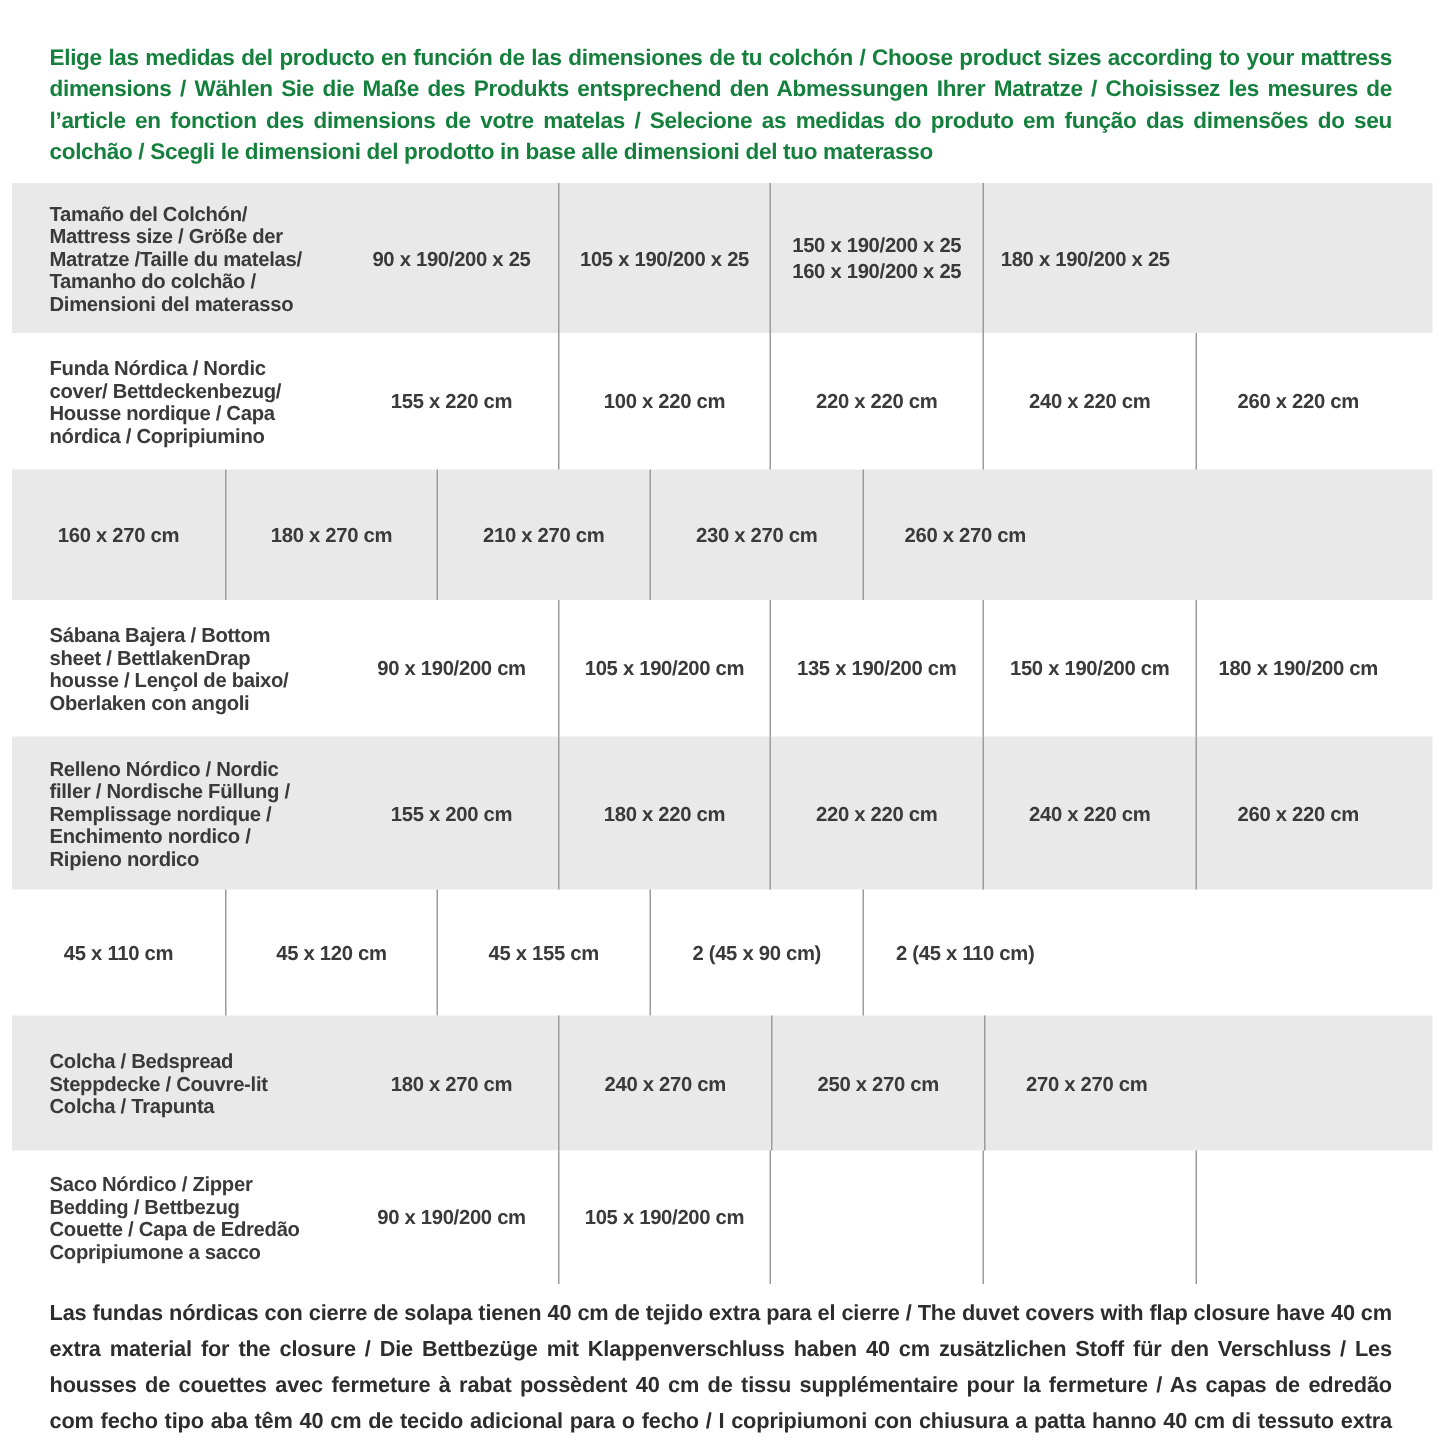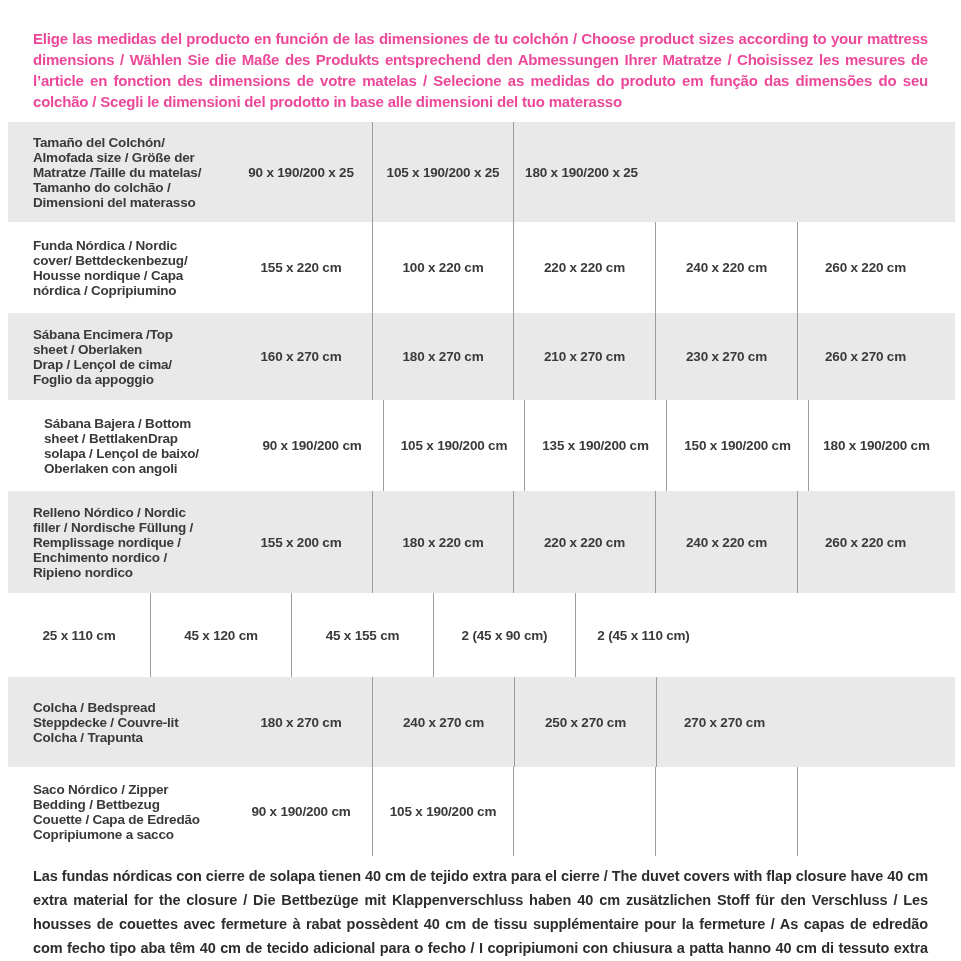--- a/index.html
+++ b/index.html
@@ -5,21 +5,21 @@
   html,body { margin:0; padding:0; }
   body {
     width:961px; height:961px; background:#ffffff;
     font-family:"Liberation Sans", sans-serif;
     font-weight:bold; color:#3a3a3a;
     overflow:hidden;
   }
   .intro {
     margin:28px 33px 10px 33px;
     font-size:15px; line-height:21px;
-    text-align:justify; letter-spacing:-0.2px; color:#ec4899;
+    text-align:justify; letter-spacing:-0.2px; color:#15803d;
   }
   .size-table { margin:0 0 0 8px; width:947px; }
   .row { display:flex; }
   .row.shaded { background:#e9e9e9; }
   .cell {
     box-sizing:border-box; display:flex; flex-direction:column;
     justify-content:center;
   }
   .label {
     width:222px; padding-left:25px;
@@ -30,50 +30,54 @@
     letter-spacing:-0.2px; border-left:1px solid #9c9c9c;
   }
   .data.c1 { border-left:none; width:142px; }
   .data.c2 { width:141px; }
   .data.c3 { width:142px; }
   .data.c4 { width:142px; }
   .data.c5 { width:136px; }
   .row:nth-child(1){ min-height:100px; }
   .row:nth-child(2){ min-height:91px; }
   .row:nth-child(3){ min-height:87px; }
-  .row:nth-child(4){ min-height:91px;justify-content:center; }
+  .row:nth-child(4){ min-height:91px; }
   .row:nth-child(5){ min-height:102px; }
   .row:nth-child(6){ min-height:84px; }
   .row:nth-child(7){ min-height:90px; }
   .row:nth-child(8){ min-height:89px; }
   .footnote {
     margin:8px 33px 0 33px;
     font-size:14.5px; line-height:24px;
     text-align:justify; letter-spacing:-0.1px; color:#2d2d2d;
   }
 </style>
 </head>
 <body>
 
 <p class="intro">Elige las medidas del producto en función de las dimensiones de tu colchón / Choose product sizes according to your mattress dimensions / Wählen Sie die Maße des Produkts entsprechend den Abmessungen Ihrer Matratze / Choisissez les mesures de l’article en fonction des dimensions de votre matelas / Selecione as medidas do produto em função das dimensões do seu colchão / Scegli le dimensioni del prodotto in base alle dimensioni del tuo materasso</p>
 
 <div class="size-table">
     <div class="row shaded">
       <div class="cell label">
         <div>Tamaño del Colchón/</div>
-        <div>Almofada size / Größe der</div>
+        <div>Mattress size / Größe der</div>
         <div>Matratze /Taille du matelas/</div>
         <div>Tamanho do colchão /</div>
         <div>Dimensioni del materasso</div>
       </div>
       <div class="cell data c1">
         <div>90 x 190/200 x 25</div>
       </div>
       <div class="cell data c2">
         <div>105 x 190/200 x 25</div>
+      </div>
+      <div class="cell data c4">
+        <div>150 x 190/200 x 25</div>
+        <div>160 x 190/200 x 25</div>
       </div>
       <div class="cell data c5">
         <div>180 x 190/200 x 25</div>
       </div>
     </div>
     <div class="row">
       <div class="cell label">
         <div>Funda Nórdica /  Nordic</div>
         <div>cover/ Bettdeckenbezug/</div>
         <div>Housse nordique  / Capa</div>
@@ -89,47 +93,41 @@
         <div>220 x 220 cm</div>
       </div>
       <div class="cell data c4">
         <div>240 x 220 cm</div>
       </div>
       <div class="cell data c5">
         <div>260 x 220 cm</div>
       </div>
     </div>
     <div class="row shaded">
-      <div class="cell label">
-        <div>Sábana Encimera /Top</div>
-        <div>sheet / Oberlaken</div>
-        <div>Drap / Lençol de cima/</div>
-        <div>Foglio da appoggio</div>
-      </div>
       <div class="cell data c1">
         <div>160 x 270 cm</div>
       </div>
       <div class="cell data c2">
         <div>180 x 270 cm</div>
       </div>
       <div class="cell data c3">
         <div>210 x 270 cm</div>
       </div>
       <div class="cell data c4">
         <div>230 x 270 cm</div>
       </div>
       <div class="cell data c5">
         <div>260 x 270 cm</div>
       </div>
     </div>
     <div class="row">
       <div class="cell label">
         <div>Sábana Bajera / Bottom</div>
         <div>sheet / BettlakenDrap</div>
-        <div>solapa / Lençol de baixo/</div>
+        <div>housse / Lençol de baixo/</div>
         <div>Oberlaken con angoli</div>
       </div>
       <div class="cell data c1">
         <div>90 x 190/200 cm</div>
       </div>
       <div class="cell data c2">
         <div>105 x 190/200 cm</div>
       </div>
       <div class="cell data c3">
         <div>135 x 190/200 cm</div>
@@ -160,21 +158,21 @@
       </div>
       <div class="cell data c4">
         <div>240 x 220 cm</div>
       </div>
       <div class="cell data c5">
         <div>260 x 220 cm</div>
       </div>
     </div>
     <div class="row">
       <div class="cell data c1">
-        <div>25 x 110 cm</div>
+        <div>45 x 110 cm</div>
       </div>
       <div class="cell data c2">
         <div>45 x 120 cm</div>
       </div>
       <div class="cell data c3">
         <div>45 x 155 cm</div>
       </div>
       <div class="cell data c4">
         <div>2 (45 x 90 cm)</div>
       </div>

